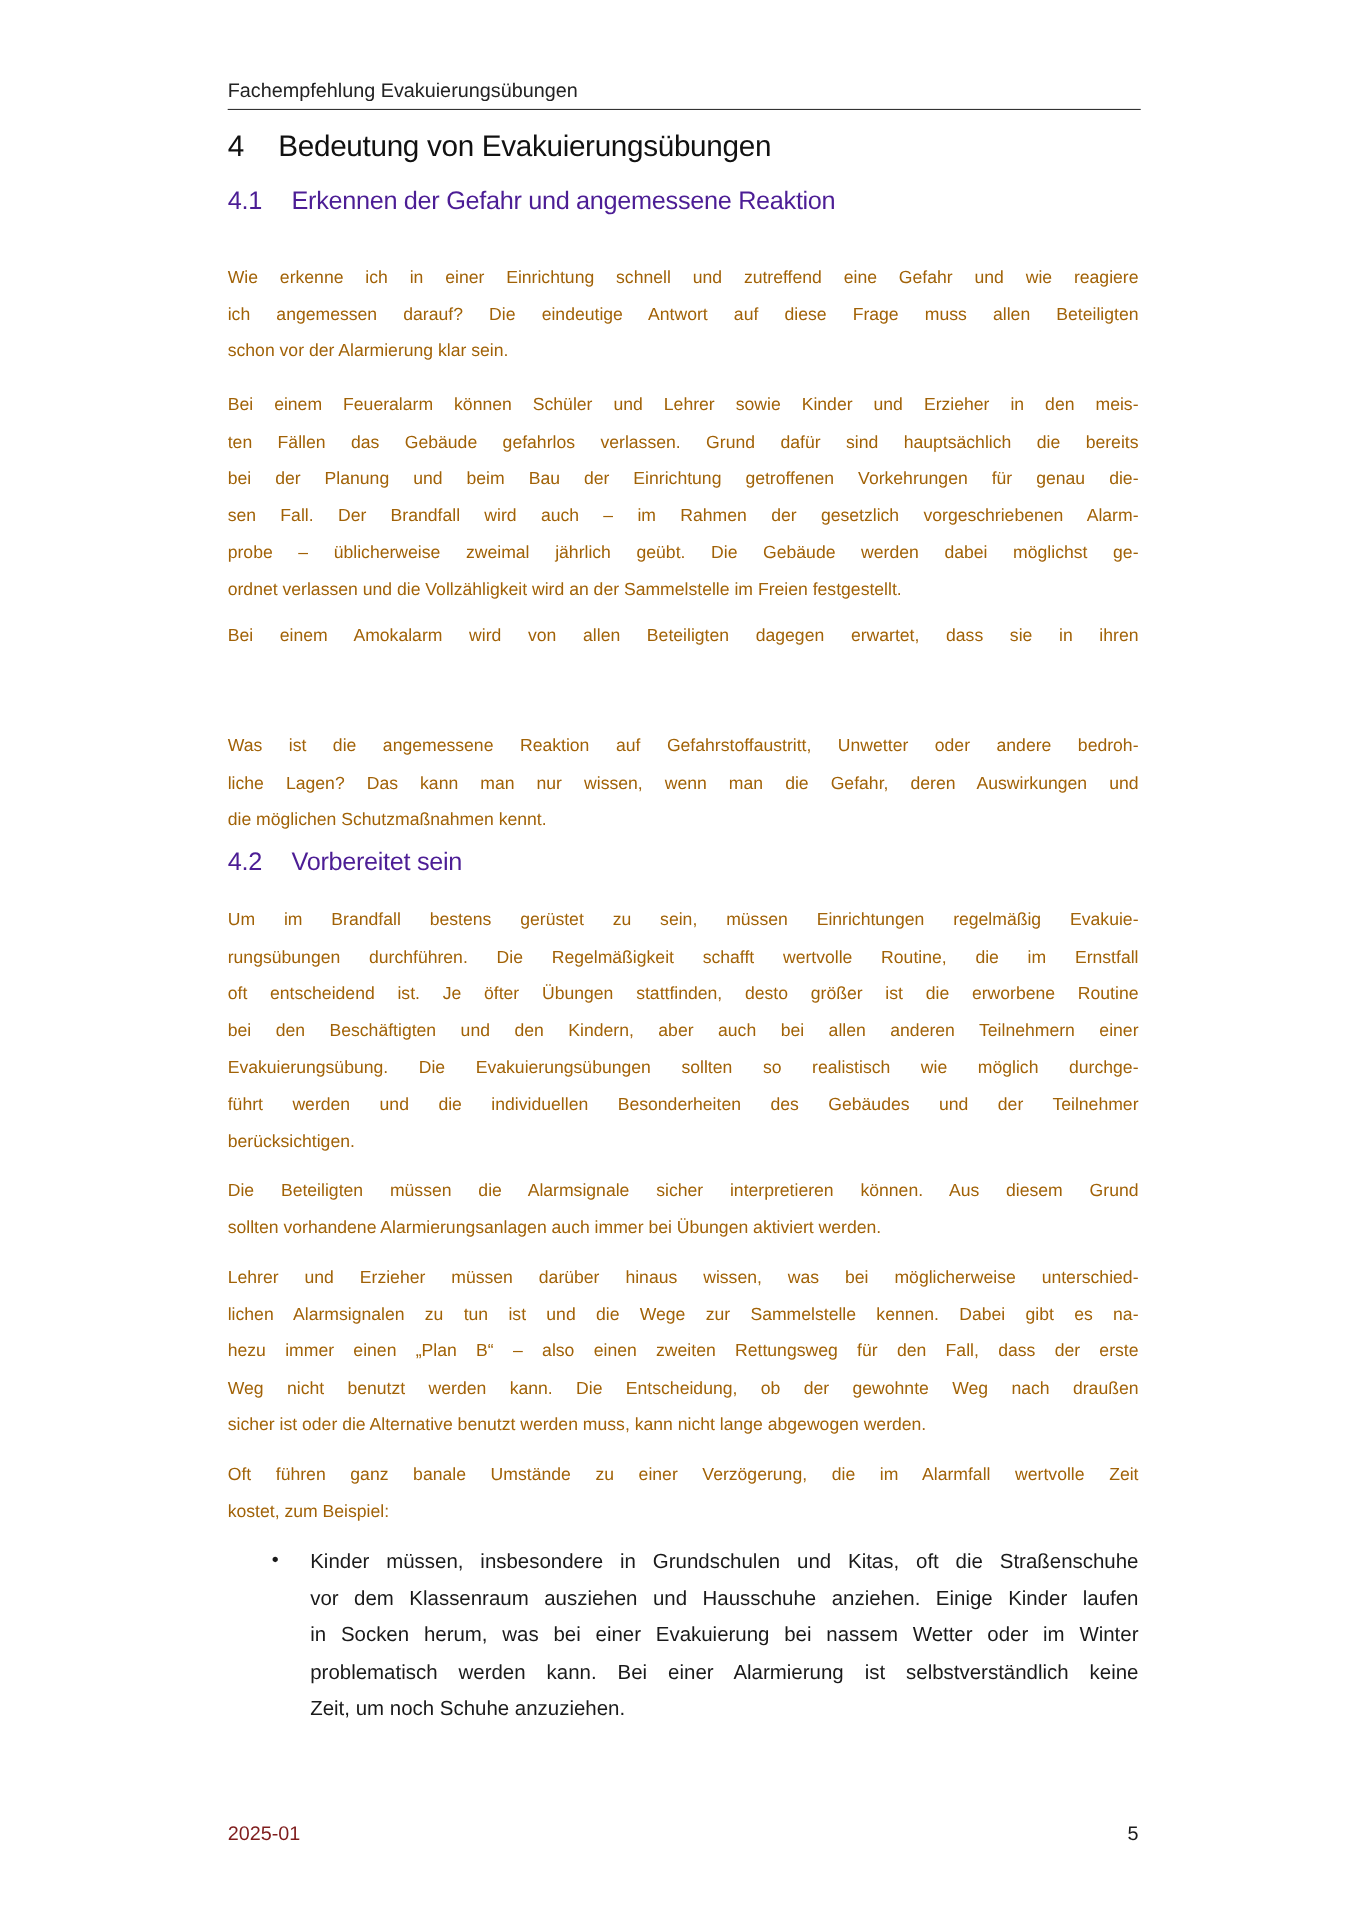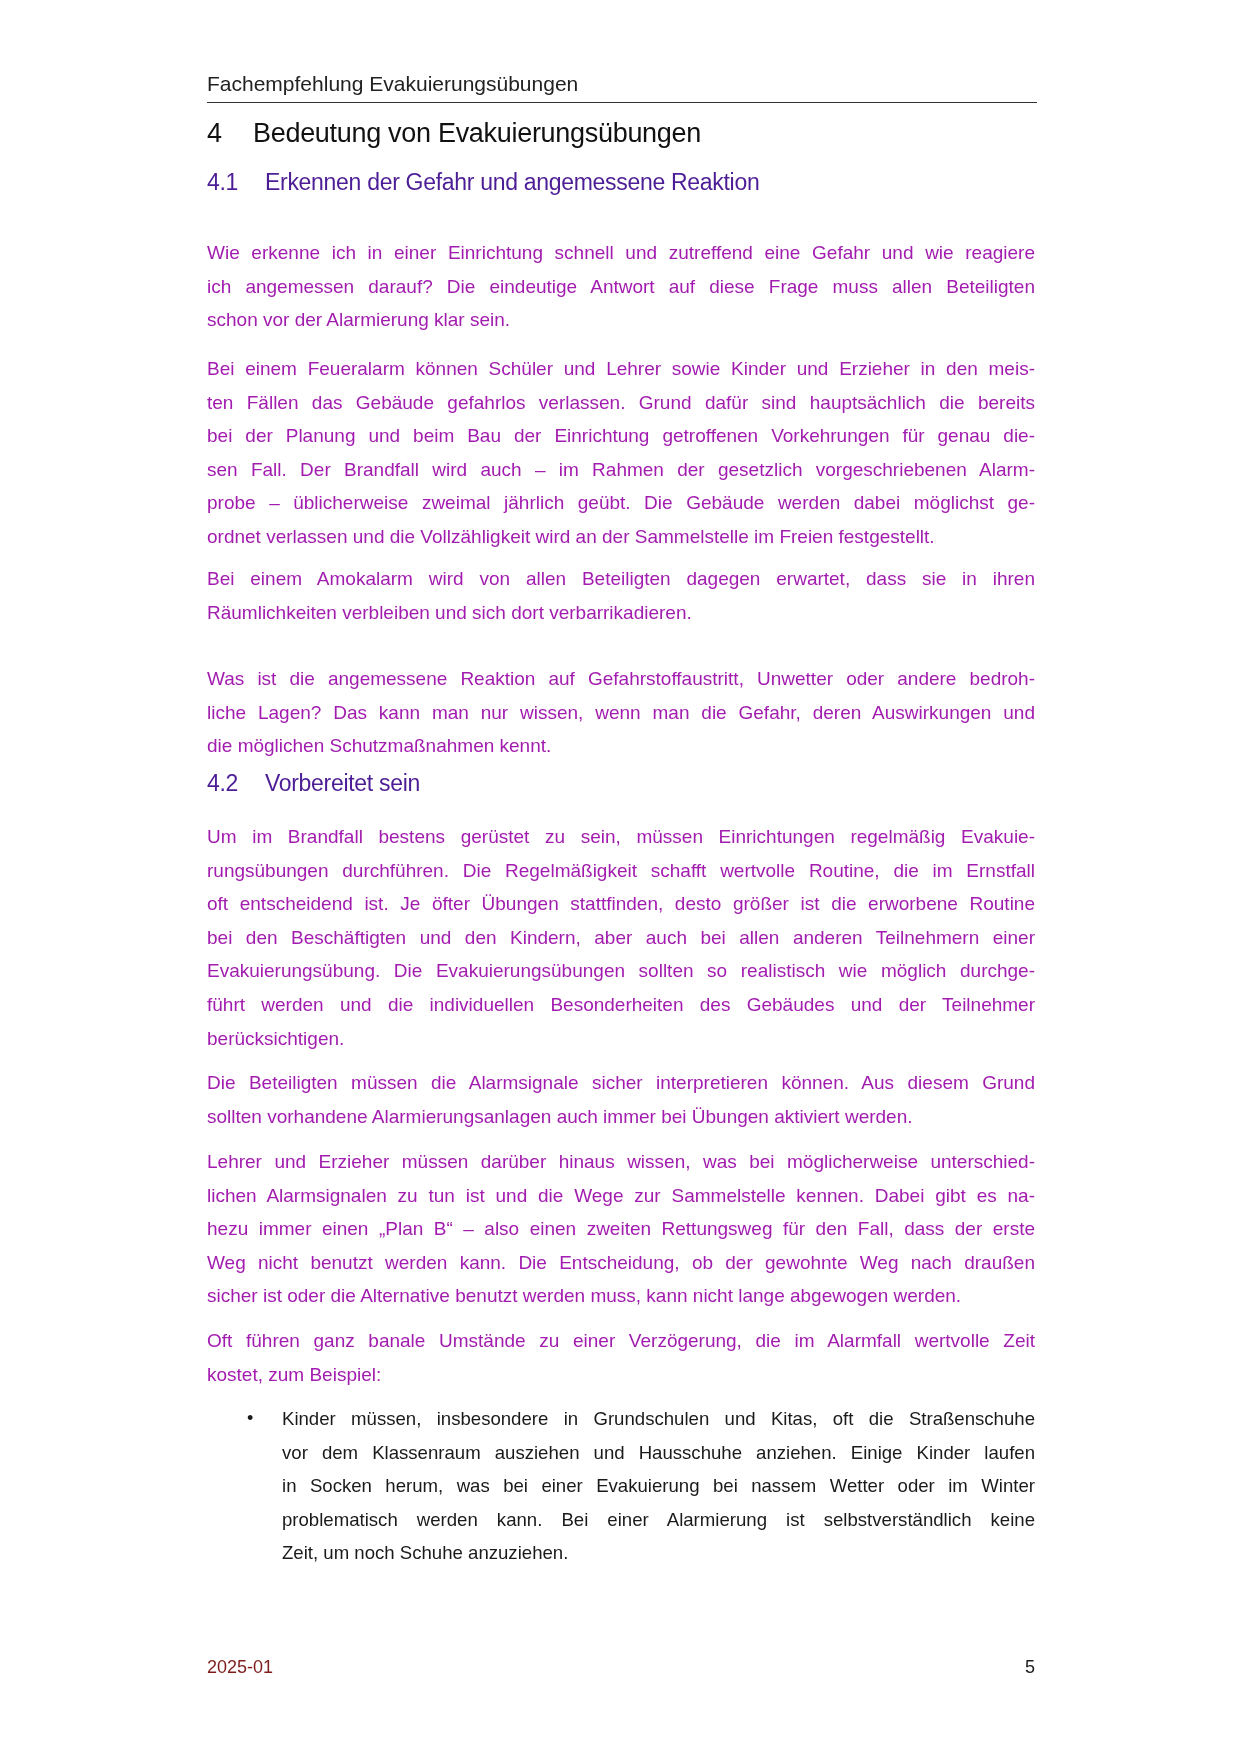--- a/index.html
+++ b/index.html
@@ -4,37 +4,37 @@
   <style>
     html, body { margin: 0; padding: 0; background: #ffffff; }
     body { width: 1240px; height: 1753px; position: relative; overflow: hidden; }
     .page {
       position: absolute; left: 0; top: 0; width: 1240px; height: 1753px;
       background: #ffffff; color: #1a1a1a;
       font-family: "Liberation Sans", "DejaVu Sans", sans-serif;
     }
     .running-header {
       position: absolute; left: 207px; top: 72px; width: 830px;
-      font-size: 21px; color: #222;
+      font-size: 18px; color: #222;
       padding-bottom: 6px; border-bottom: 1.3px solid #333;
     }
     .h1 {
       position: absolute; left: 207px; top: 118px;
       font-size: 27px; color: #111; letter-spacing: -0.3px;
     }
     .h2 {
       position: absolute; left: 207px;
       font-size: 23px; color: #4c1d95; letter-spacing: -0.3px;
     }
     .num { display: inline-block; width: 46px; }
     .h1 .num { width: 46px; }
     .h2 .num { width: 58px; }
     .para {
       position: absolute; left: 207px; width: 828px;
-      font-size: 19px; line-height: 33.6px; color: #a21caf;
+      font-size: 16px; line-height: 33.6px; color: #a16207;
     }
     .line { display: block; height: 33.6px; white-space: nowrap; text-align: justify; text-align-last: justify; }
     .line.last { text-align: left; text-align-last: left; }
     .bullet-block {
       position: absolute; left: 207px; width: 828px;
       font-size: 18.6px; line-height: 33.6px; color: #1a1a1a;
     }
     .bullet-marker {
       position: absolute; left: 40px; top: 0; font-size: 18px;
     }
@@ -69,21 +69,20 @@
   <div class="para" style="top:352px;">
       <span class="line">Bei einem Feueralarm können Schüler und Lehrer sowie Kinder und Erzieher in den meis-</span>
       <span class="line">ten Fällen das Gebäude gefahrlos verlassen. Grund dafür sind hauptsächlich die bereits</span>
       <span class="line">bei der Planung und beim Bau der Einrichtung getroffenen Vorkehrungen für genau die-</span>
       <span class="line">sen Fall. Der Brandfall wird auch – im Rahmen der gesetzlich vorgeschriebenen Alarm-</span>
       <span class="line">probe – üblicherweise zweimal jährlich geübt. Die Gebäude werden dabei möglichst ge-</span>
       <span class="line last">ordnet verlassen und die Vollzähligkeit wird an der Sammelstelle im Freien festgestellt.</span>
     </div>
   <div class="para" style="top:562px;">
       <span class="line">Bei einem Amokalarm wird von allen Beteiligten dagegen erwartet, dass sie in ihren</span>
-      <span class="line last">Räumlichkeiten verbleiben und sich dort verbarrikadieren.</span>
     </div>
   <div class="para" style="top:662px;">
       <span class="line">Was ist die angemessene Reaktion auf Gefahrstoffaustritt, Unwetter oder andere bedroh-</span>
       <span class="line">liche Lagen? Das kann man nur wissen, wenn man die Gefahr, deren Auswirkungen und</span>
       <span class="line last">die möglichen Schutzmaßnahmen kennt.</span>
     </div>
 
   <div class="h2" style="top:770px;">
     <span class="num">4.2</span><span>Vorbereitet sein</span>
   </div>

